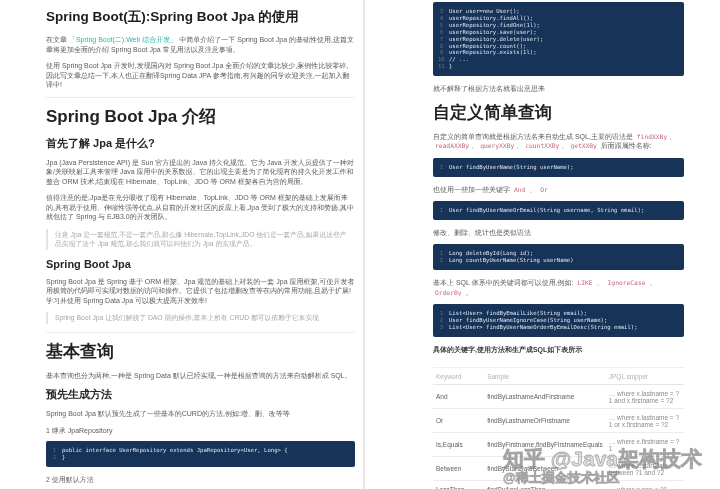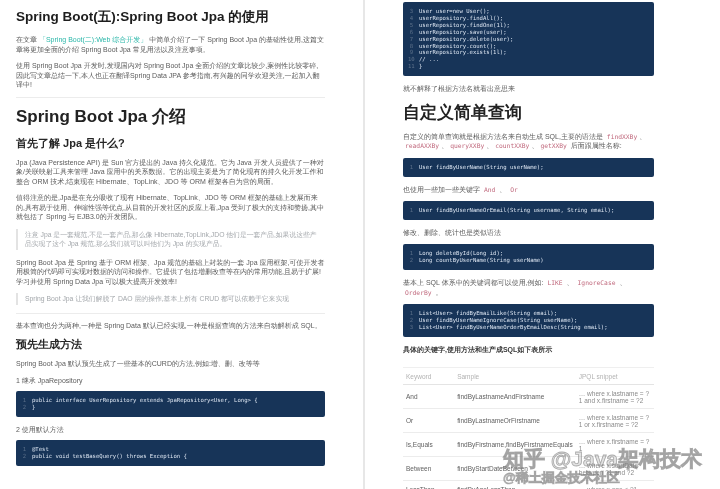--- a/index.html
+++ b/index.html
@@ -1,21 +1,21 @@
 <!DOCTYPE html>
 <html><head>
 <meta charset="utf-8">
 <style>
   * { margin:0; padding:0; box-sizing:border-box; }
   html,body { width:720px; height:489px; }
   body {
     position:relative; overflow:hidden; background:#ffffff;
     font-family:"Liberation Sans","DejaVu Sans",sans-serif; color:#595959;
   }
-  .page { position:absolute; top:0; height:489px; overflow:hidden; background:#fff; }
+  .page { position:absolute; top:0; height:489px; overflow:hidden; background:#fff;margin-left:30px; }
   .page-left  { left:0;   width:363px; padding:6px 38px 0 16px; }
   .page-right { left:366px; width:301px; padding:2px 13px 0 37px; }
   .page-divider { position:absolute; left:363px; top:0; width:2px; height:489px; background:#e7e7e7; }
 
   h1 { font-size:13.5px; font-weight:bold; color:#1d1d1d; margin:2px 0 9px; }
   h2 { font-size:17px;  font-weight:bold; color:#222;    margin:6px 0 8px; }
   h3 { font-size:11px;   font-weight:bold; color:#262626; margin:7px 0 7px; }
   p.body { font-size:7px; line-height:9.5px; color:#5b5b5b; margin:0 0 7px; }
   p.step { font-size:7px; line-height:9.5px; color:#5b5b5b; margin:0 0 6px; }
   p.bold-note { font-size:7px; font-weight:bold; color:#3a3a3a; margin:6px 0 0; }
@@ -62,23 +62,25 @@
 <div class="page page-left">
   <h1>Spring Boot(五):Spring Boot Jpa 的使用</h1>
   <p class="body"><span class="seg">在文章 </span><span class="link">「Spring Boot(二):Web 综合开发」</span><span class="seg"> 中简单介绍了一下 Spring Boot Jpa 的基础性使用,这篇文章将更加全面的介绍 Spring Boot Jpa 常见用法以及注意事项。</span></p>
   <p class="body">使用 Spring Boot Jpa 开发时,发现国内对 Spring Boot Jpa 全面介绍的文章比较少,案例性比较零碎,因此写文章总结一下,本人也正在翻译Spring Data JPA 参考指南,有兴趣的同学欢迎关注,一起加入翻译中!</p>
   <hr>
   <h2>Spring Boot Jpa 介绍</h2>
   <h3>首先了解 Jpa 是什么?</h3>
   <p class="body">Jpa (Java Persistence API) 是 Sun 官方提出的 Java 持久化规范。它为 Java 开发人员提供了一种对象/关联映射工具来管理 Java 应用中的关系数据。它的出现主要是为了简化现有的持久化开发工作和整合 ORM 技术,结束现在 Hibernate、TopLink、JDO 等 ORM 框架各自为营的局面。</p>
   <p class="body">值得注意的是,Jpa是在充分吸收了现有 Hibernate、TopLink、JDO 等 ORM 框架的基础上发展而来的,具有易于使用、伸缩性强等优点,从目前的开发社区的反应上看,Jpa 受到了极大的支持和赞扬,其中就包括了 Spring 与 EJB3.0的开发团队。</p>
   <blockquote>注意 Jpa 是一套规范,不是一套产品,那么像 Hibernate,TopLink,JDO 他们是一套产品,如果说这些产品实现了这个 Jpa 规范,那么我们就可以叫他们为 Jpa 的实现产品。</blockquote>
+  <h3>Spring Boot Jpa</h3>
   <p class="body">Spring Boot Jpa 是 Spring 基于 ORM 框架、Jpa 规范的基础上封装的一套 Jpa 应用框架,可使开发者用极简的代码即可实现对数据的访问和操作。它提供了包括增删改查等在内的常用功能,且易于扩展!学习并使用 Spring Data Jpa 可以极大提高开发效率!</p>
   <blockquote>Spring Boot Jpa 让我们解脱了 DAO 层的操作,基本上所有 CRUD 都可以依赖于它来实现</blockquote>
   <hr>
+  <h2>基本查询</h2>
   <p class="body">基本查询也分为两种,一种是 Spring Data 默认已经实现,一种是根据查询的方法来自动解析成 SQL。</p>
   <h3>预先生成方法</h3>
   <p class="body">Spring Boot Jpa 默认预先生成了一些基本的CURD的方法,例如:增、删、改等等</p>
   <p class="step">1 继承 JpaRepository</p>
   <div class="codeblock">
       <div class="cline"><span class="ln">1</span><span class="ctext">public interface UserRepository extends JpaRepository&lt;User, Long&gt; {</span></div>
       <div class="cline"><span class="ln">2</span><span class="ctext">}</span></div>
     </div>
   <p class="step">2 使用默认方法</p>
   <div class="codeblock">

